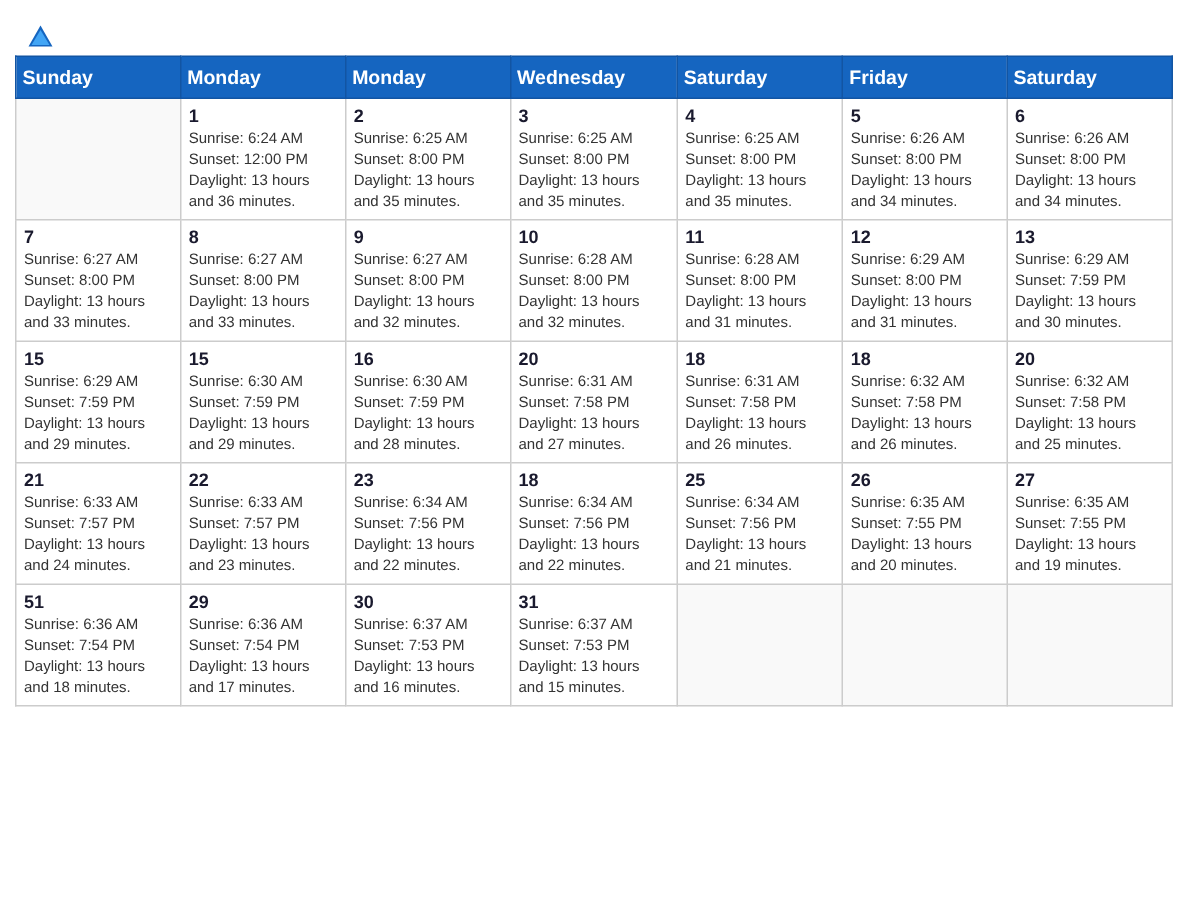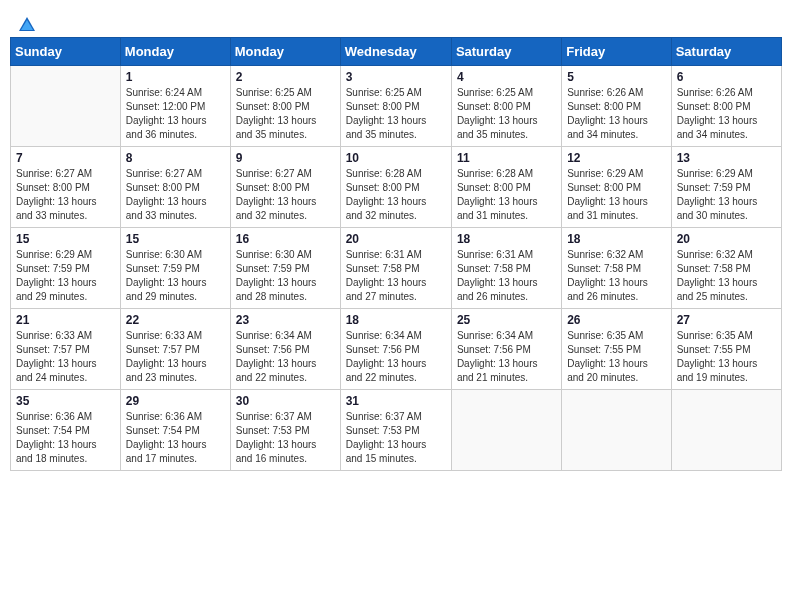--- a/index.html
+++ b/index.html
@@ -321,21 +321,21 @@
         <td>
           <span class="day-num">27</span>
           <div class="day-info" style="white-space: pre-line;">Sunrise: 6:35 AM
 Sunset: 7:55 PM
 Daylight: 13 hours
 and 19 minutes.</div>
         </td>
       </tr>
       <tr>
         <td>
-          <span class="day-num">35</span>
+          <span class="day-num">51</span>
           <div class="day-info" style="white-space: pre-line;">Sunrise: 6:36 AM
 Sunset: 7:54 PM
 Daylight: 13 hours
 and 18 minutes.</div>
         </td>
         <td>
           <span class="day-num">29</span>
           <div class="day-info" style="white-space: pre-line;">Sunrise: 6:36 AM
 Sunset: 7:54 PM
 Daylight: 13 hours

